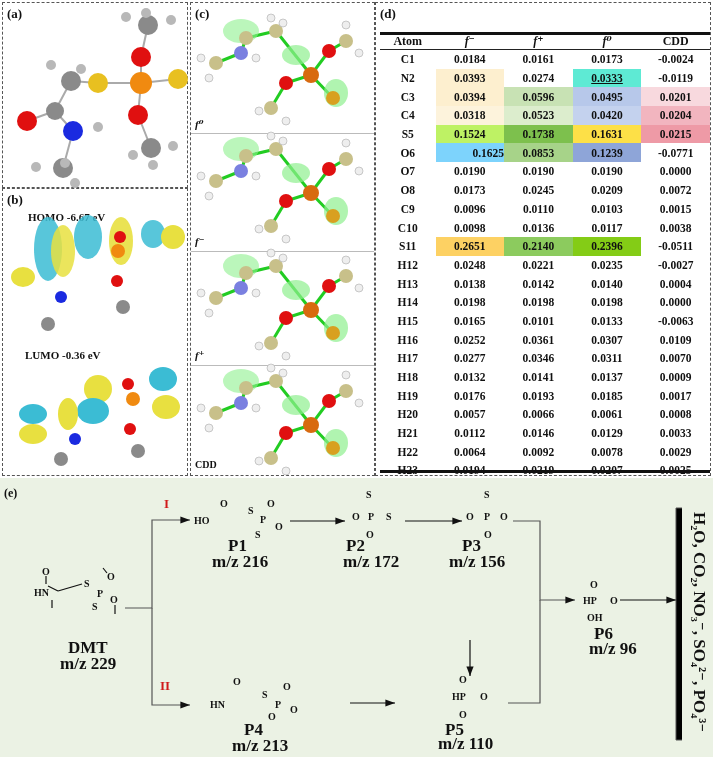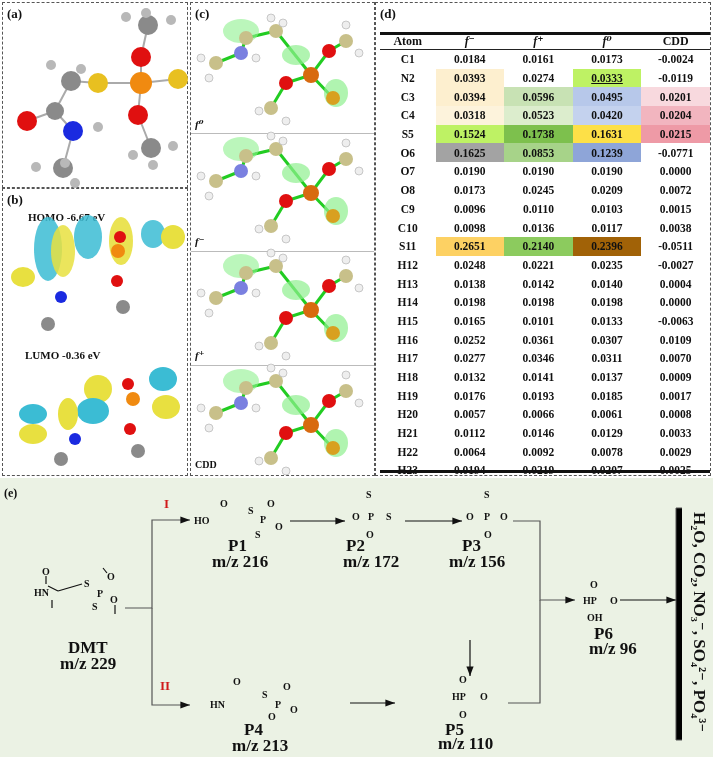--- a/index.html
+++ b/index.html
@@ -175,21 +175,21 @@
         <td class="atom">C1</td>
         <td class="v">0.0184</td>
         <td class="v">0.0161</td>
         <td class="v">0.0173</td>
         <td class="v">-0.0024</td>
       </tr>
       <tr>
         <td class="atom">N2</td>
         <td class="v" style="background: rgb(253, 239, 207);">0.0393</td>
         <td class="v">0.0274</td>
-        <td class="v" style="background: #bef264; text-decoration: underline;">0.0333</td>
+        <td class="v" style="background: #5eead4; text-decoration: underline;">0.0333</td>
         <td class="v">-0.0119</td>
       </tr>
       <tr>
         <td class="atom">C3</td>
         <td class="v" style="background: rgb(253, 239, 207);">0.0394</td>
         <td class="v" style="background: rgb(200, 226, 180);">0.0596</td>
         <td class="v" style="background: rgb(183, 200, 234);">0.0495</td>
         <td class="v" style="background: rgb(248, 217, 222);">0.0201</td>
       </tr>
       <tr>
@@ -201,21 +201,21 @@
       </tr>
       <tr>
         <td class="atom">S5</td>
         <td class="v" style="background: #bef264;">0.1524</td>
         <td class="v" style="background: rgb(125, 192, 77);">0.1738</td>
         <td class="v" style="background: #fde047;">0.1631</td>
         <td class="v" style="background: rgb(238, 154, 166);">0.0215</td>
       </tr>
       <tr>
         <td class="atom">O6</td>
-        <td class="v" style="background: #a3a3a3;">0.1625</td>
+        <td class="v" style="background: #7dd3fc; text-align: right;">0.1625</td>
         <td class="v" style="background: rgb(167, 211, 137);">0.0853</td>
         <td class="v" style="background: rgb(142, 165, 216);">0.1239</td>
         <td class="v">-0.0771</td>
       </tr>
       <tr>
         <td class="atom">O7</td>
         <td class="v">0.0190</td>
         <td class="v">0.0190</td>
         <td class="v">0.0190</td>
         <td class="v">0.0000</td>
@@ -238,21 +238,21 @@
         <td class="atom">C10</td>
         <td class="v">0.0098</td>
         <td class="v">0.0136</td>
         <td class="v">0.0117</td>
         <td class="v">0.0038</td>
       </tr>
       <tr>
         <td class="atom">S11</td>
         <td class="v" style="background: rgb(253, 209, 99);">0.2651</td>
         <td class="v" style="background: rgb(140, 203, 94);">0.2140</td>
-        <td class="v" style="background: #a16207;">0.2396</td>
+        <td class="v" style="background: #84cc16;">0.2396</td>
         <td class="v">-0.0511</td>
       </tr>
       <tr>
         <td class="atom">H12</td>
         <td class="v">0.0248</td>
         <td class="v">0.0221</td>
         <td class="v">0.0235</td>
         <td class="v">-0.0027</td>
       </tr>
       <tr>

